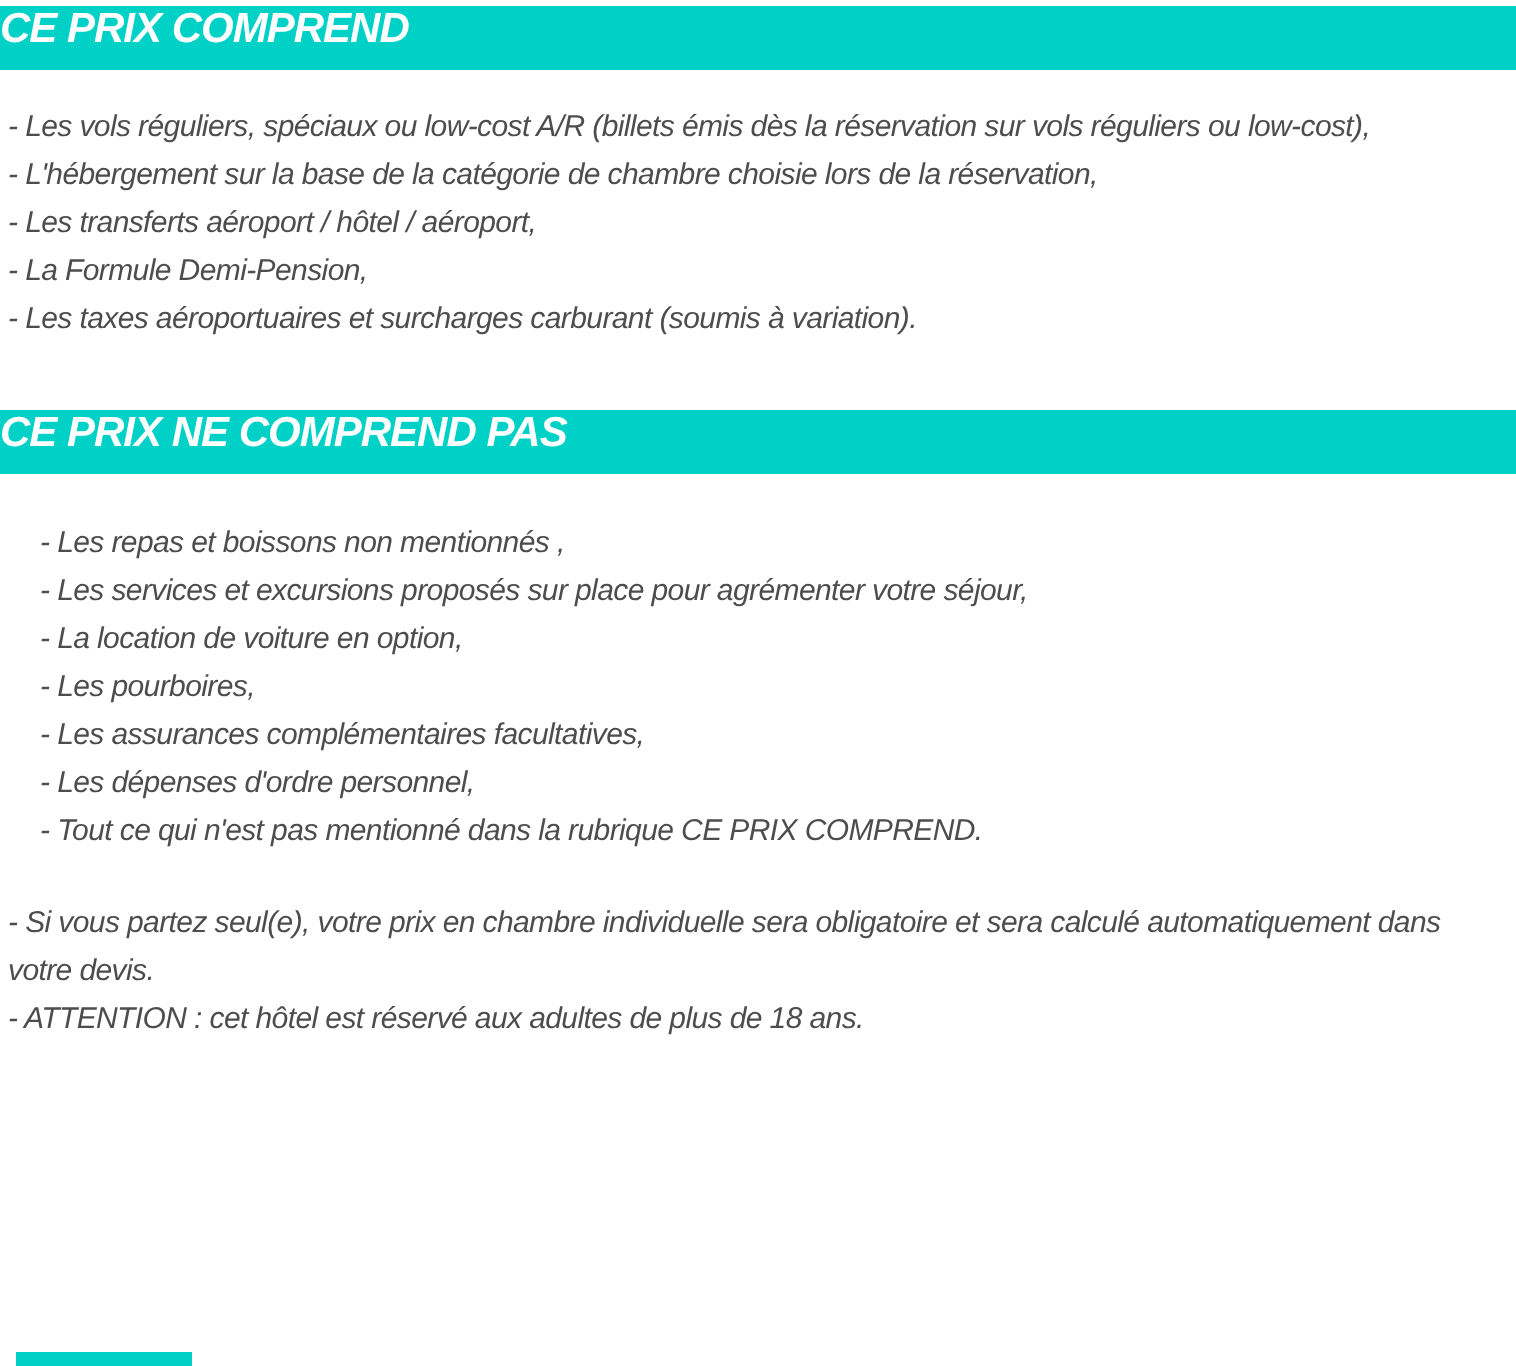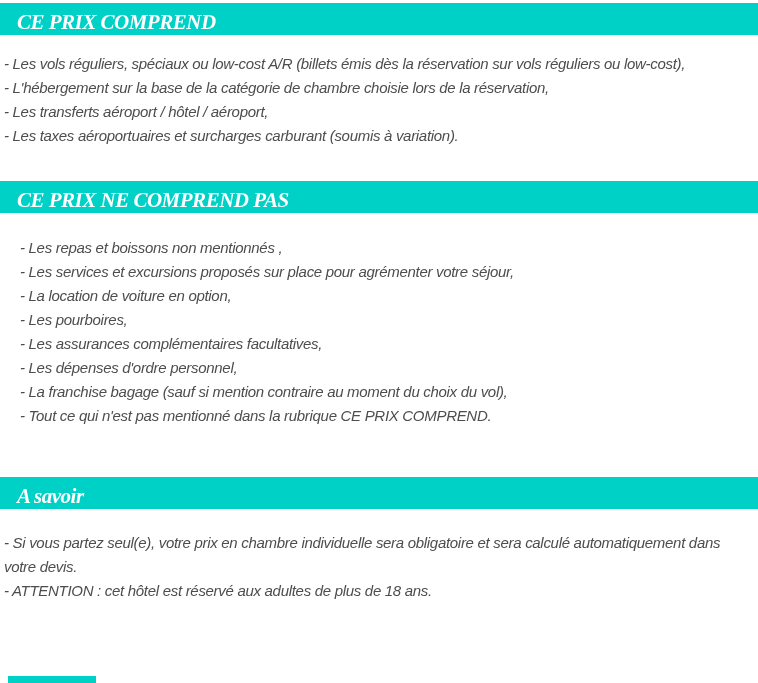--- a/index.html
+++ b/index.html
@@ -11,24 +11,22 @@
     width: 758px;
     height: 683px;
     position: relative;
     overflow: hidden;
     font-family: "Liberation Sans", sans-serif;
   }
   .section-header {
     height: 32px;
     width: 100%;
     display: flex;
-    align-items: flex-end;
+    align-items: flex-start;
     box-sizing: border-box;
-    padding-left: 17px;
-    font-family: Liberation Serif, serif;
   }
   .section-header .title {
     color: #ffffff;
     font-style: italic;
     font-weight: bold;
     font-size: 21px;
     letter-spacing: -0.5px;
     white-space: nowrap;
   }
   #header-included { margin-top: 3px; }
@@ -59,40 +57,37 @@
 
 <div>
 
   <div id="header-included" class="section-header accent-bg" style="background: rgb(0, 209, 199);">
     <span class="title">CE PRIX COMPREND</span>
   </div>
   <div id="list-included" class="item-list">
       <p>- Les vols réguliers, spéciaux ou low-cost A/R (billets émis dès la réservation sur vols réguliers ou low-cost),</p>
       <p>- L'hébergement sur la base de la catégorie de chambre choisie lors de la réservation,</p>
       <p>- Les transferts aéroport / hôtel / aéroport,</p>
+      <p>- La Formule Demi-Pension,</p>
       <p>- Les taxes aéroportuaires et surcharges carburant (soumis à variation).</p>
     </div>
 
   <div id="header-not-included" class="section-header accent-bg" style="background: rgb(0, 209, 199); margin-top: 33px;">
     <span class="title">CE PRIX NE COMPREND PAS</span>
   </div>
   <div id="list-not-included" class="item-list">
       <p>- Les repas et boissons non mentionnés ,</p>
       <p>- Les services et excursions proposés sur place pour agrémenter votre séjour,</p>
       <p>- La location de voiture en option,</p>
       <p>- Les pourboires,</p>
       <p>- Les assurances complémentaires facultatives,</p>
       <p>- Les dépenses d'ordre personnel,</p>
-      <p>- La franchise bagage (sauf si mention contraire au moment du choix du vol),</p>
       <p>- Tout ce qui n'est pas mentionné dans la rubrique CE PRIX COMPREND.</p>
     </div>
 
-  <div id="header-to-know" class="section-header accent-bg" style="background: rgb(0, 209, 199);">
-    <span class="title">A savoir</span>
-  </div>
   <div id="list-to-know" class="item-list">
       <p>- Si vous partez seul(e), votre prix en chambre individuelle sera obligatoire et sera calculé automatiquement dans votre devis.</p>
       <p>- ATTENTION : cet hôtel est réservé aux adultes de plus de 18 ans.</p>
     </div>
 
   <div class="cutoff-bar accent-bg" style="background: rgb(0, 209, 199);"></div>
 
 </div>
 
 </body></html>

